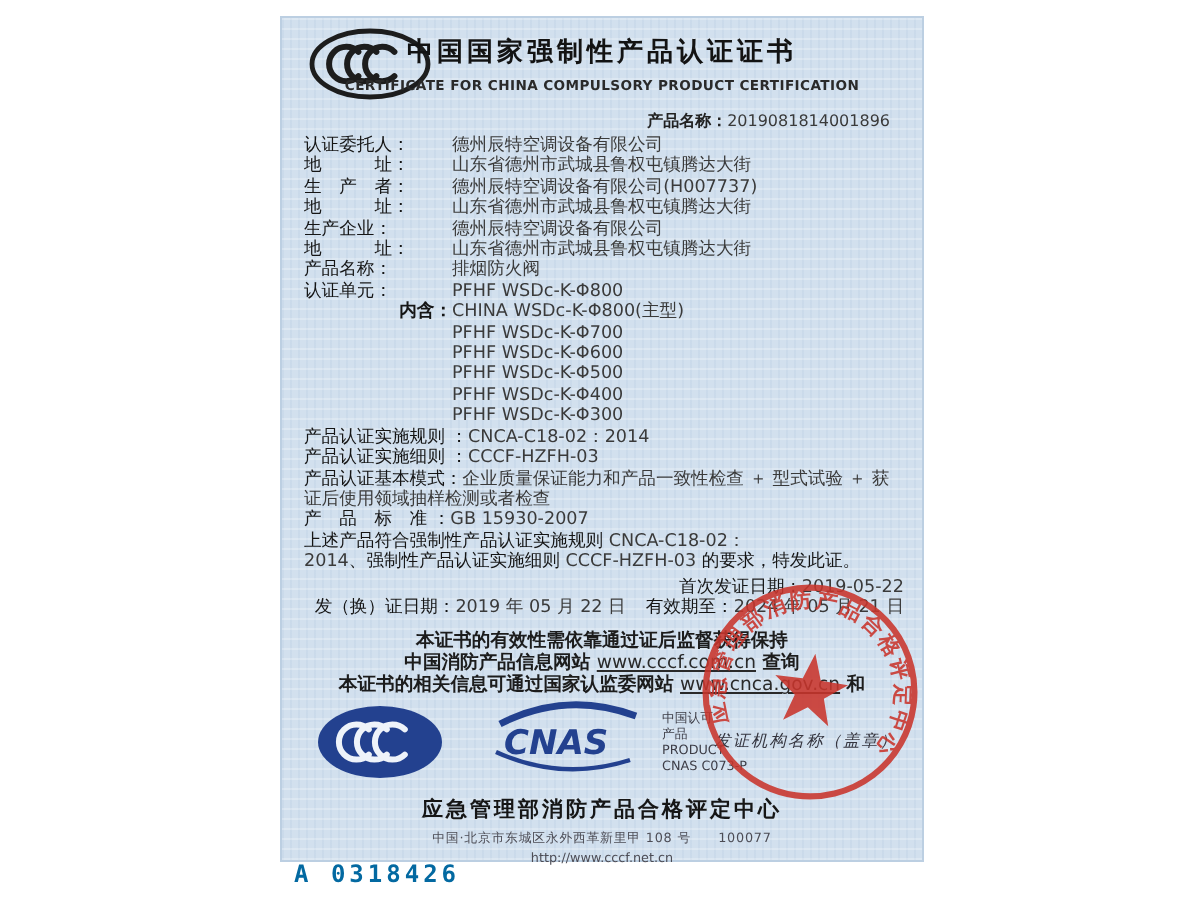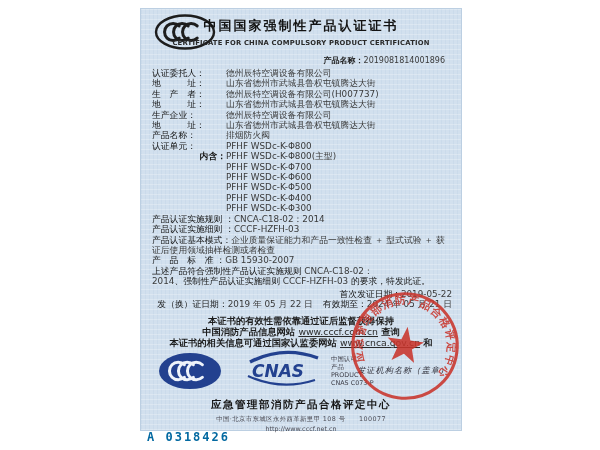--- a/index.html
+++ b/index.html
@@ -101,21 +101,21 @@
           <span class="val">排烟防火阀</span>
         </div>
       <div class="line">
           <span class="lbl fl">认证单元：</span>
           <span class="val">PFHF WSDc-K-Φ800</span>
         </div>
 
       <div class="nh">
         <span class="nh-lbl">内含：</span>
         <div>
-          <div class="val">PFHF WSDc-K-Φ800(主型)</div>
+          <div class="val">CHINA WSDc-K-Φ800(主型)</div>
           <div class="val">PFHF WSDc-K-Φ700</div>
           <div class="val">PFHF WSDc-K-Φ600</div>
           <div class="val">PFHF WSDc-K-Φ500</div>
           <div class="val">PFHF WSDc-K-Φ400</div>
           <div class="val">PFHF WSDc-K-Φ300</div>
         </div>
       </div>
 
       <p class="para"><span class="lbl">产品认证实施规则 ：</span><span class="val">CNCA-C18-02：2014</span></p>
       <p class="para"><span class="lbl">产品认证实施细则 ：</span><span class="val">CCCF-HZFH-03</span></p>

